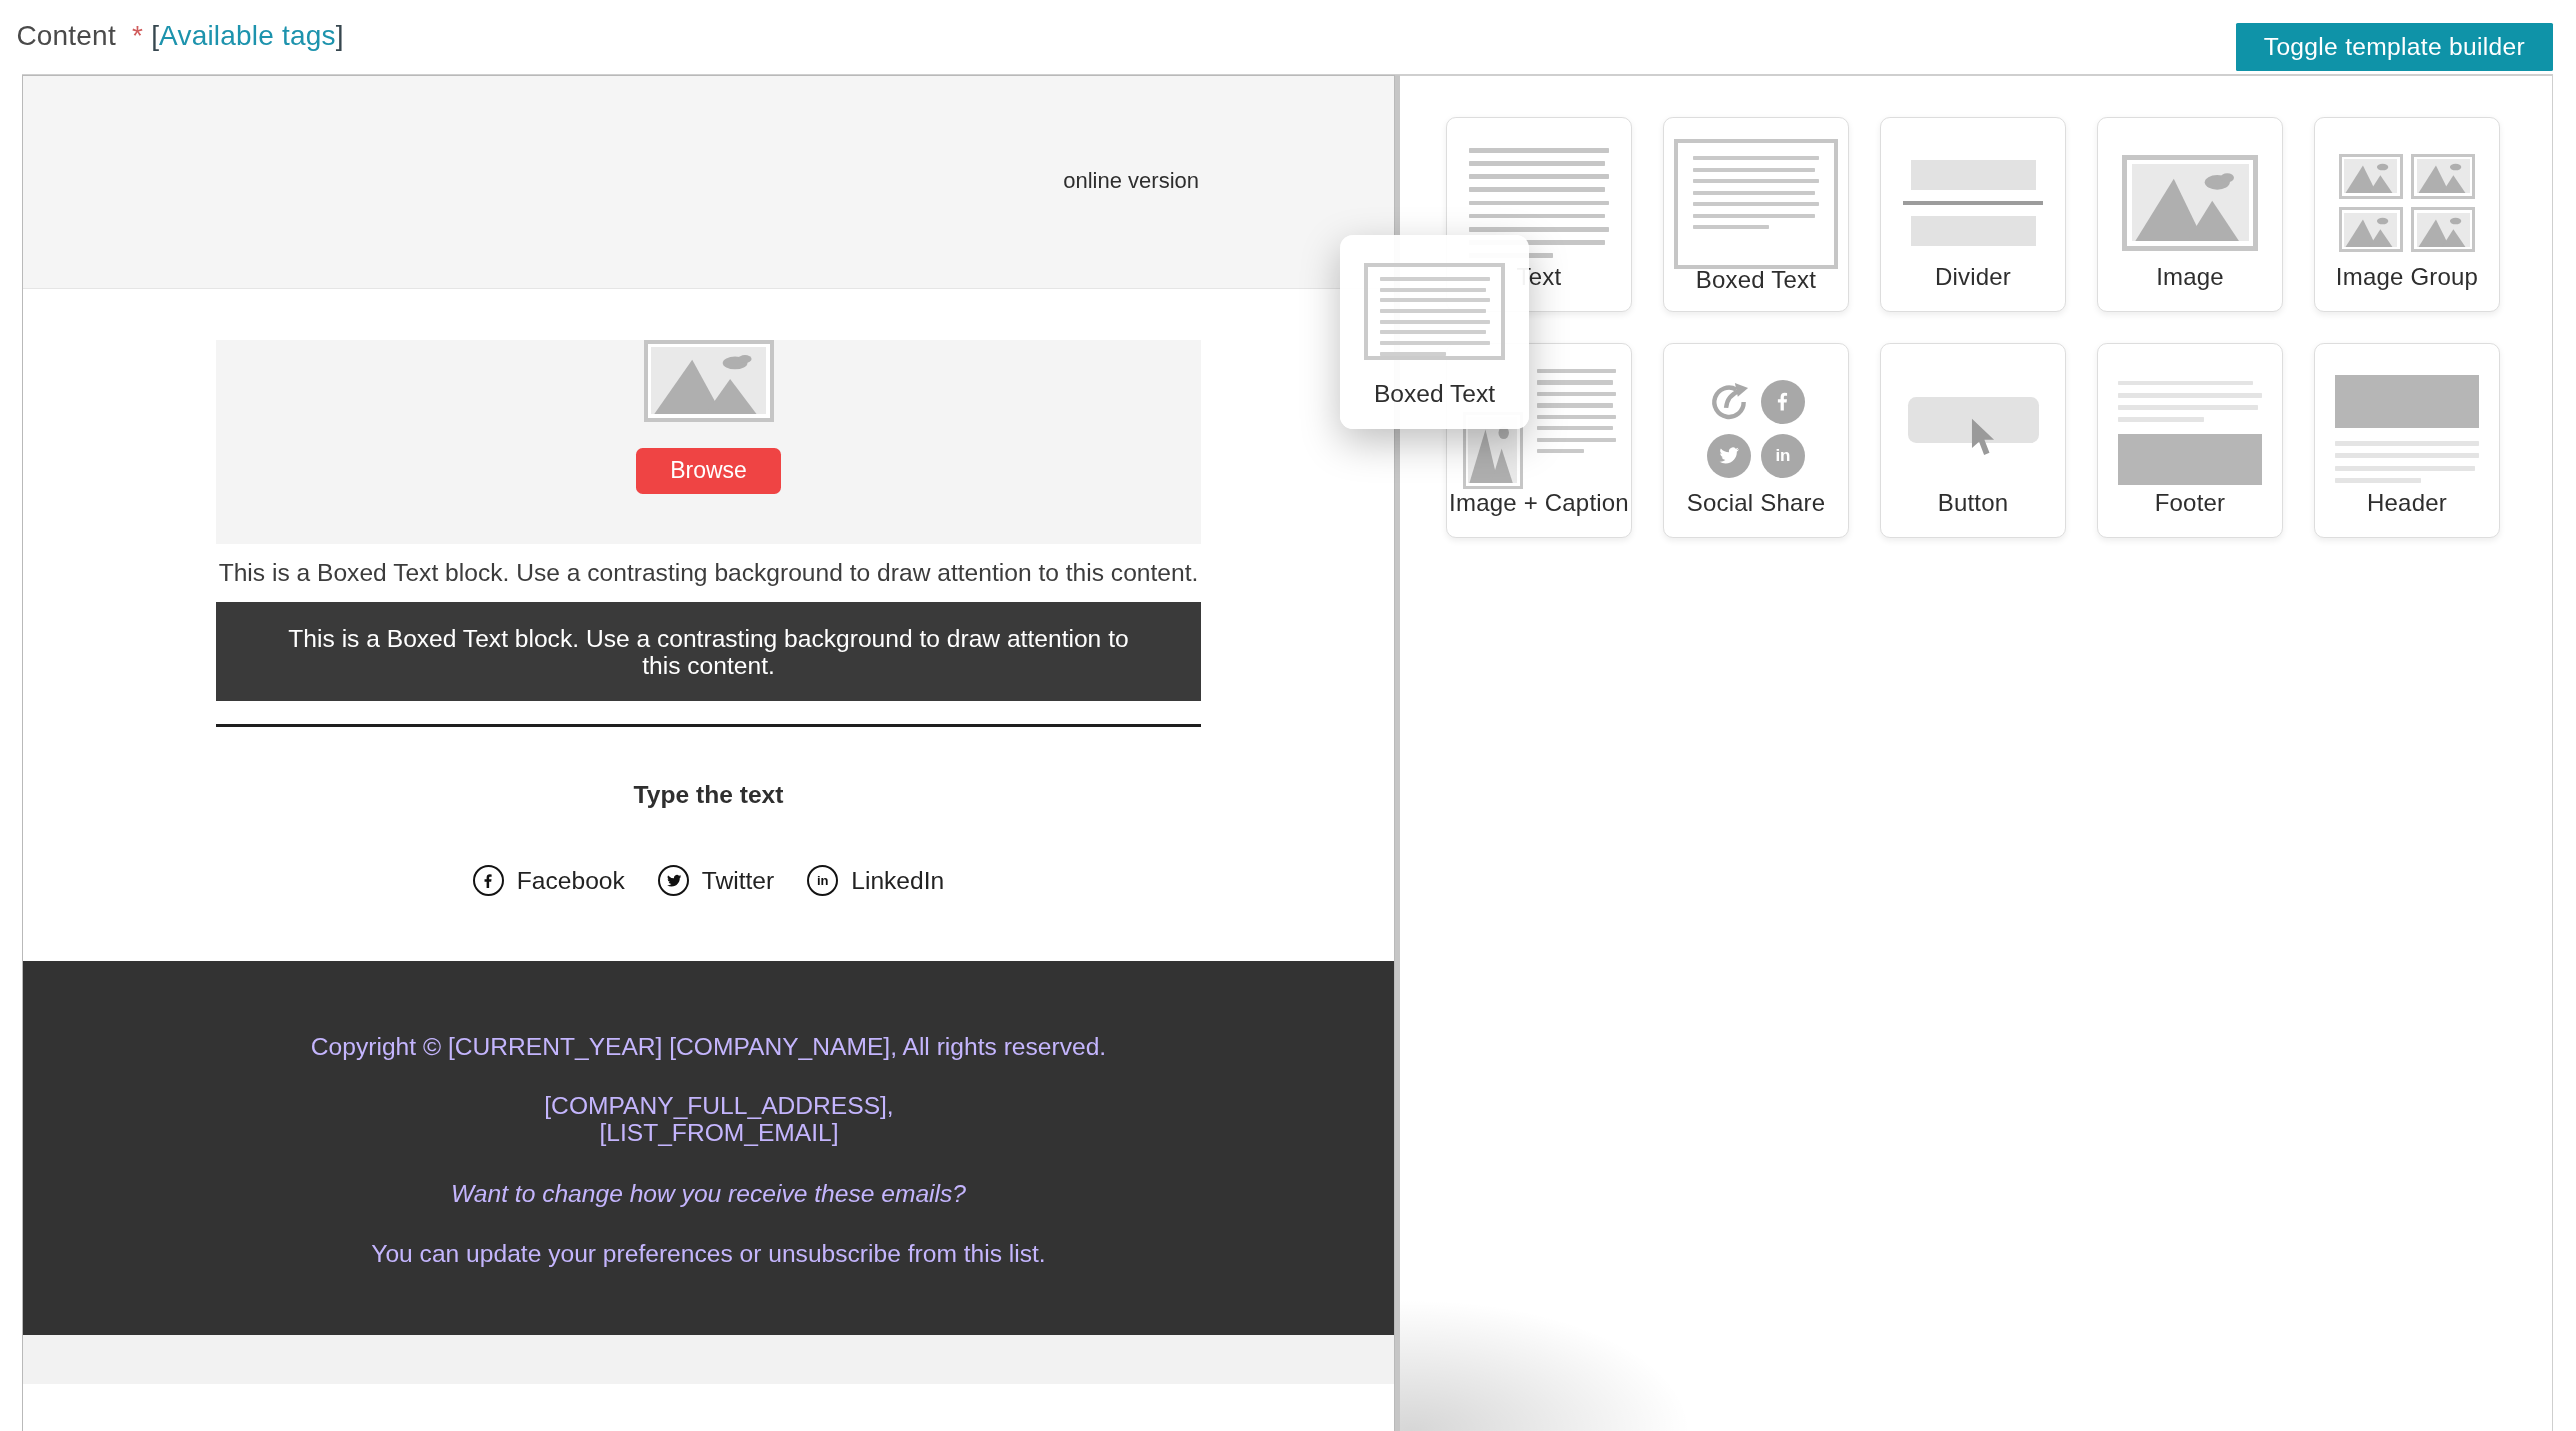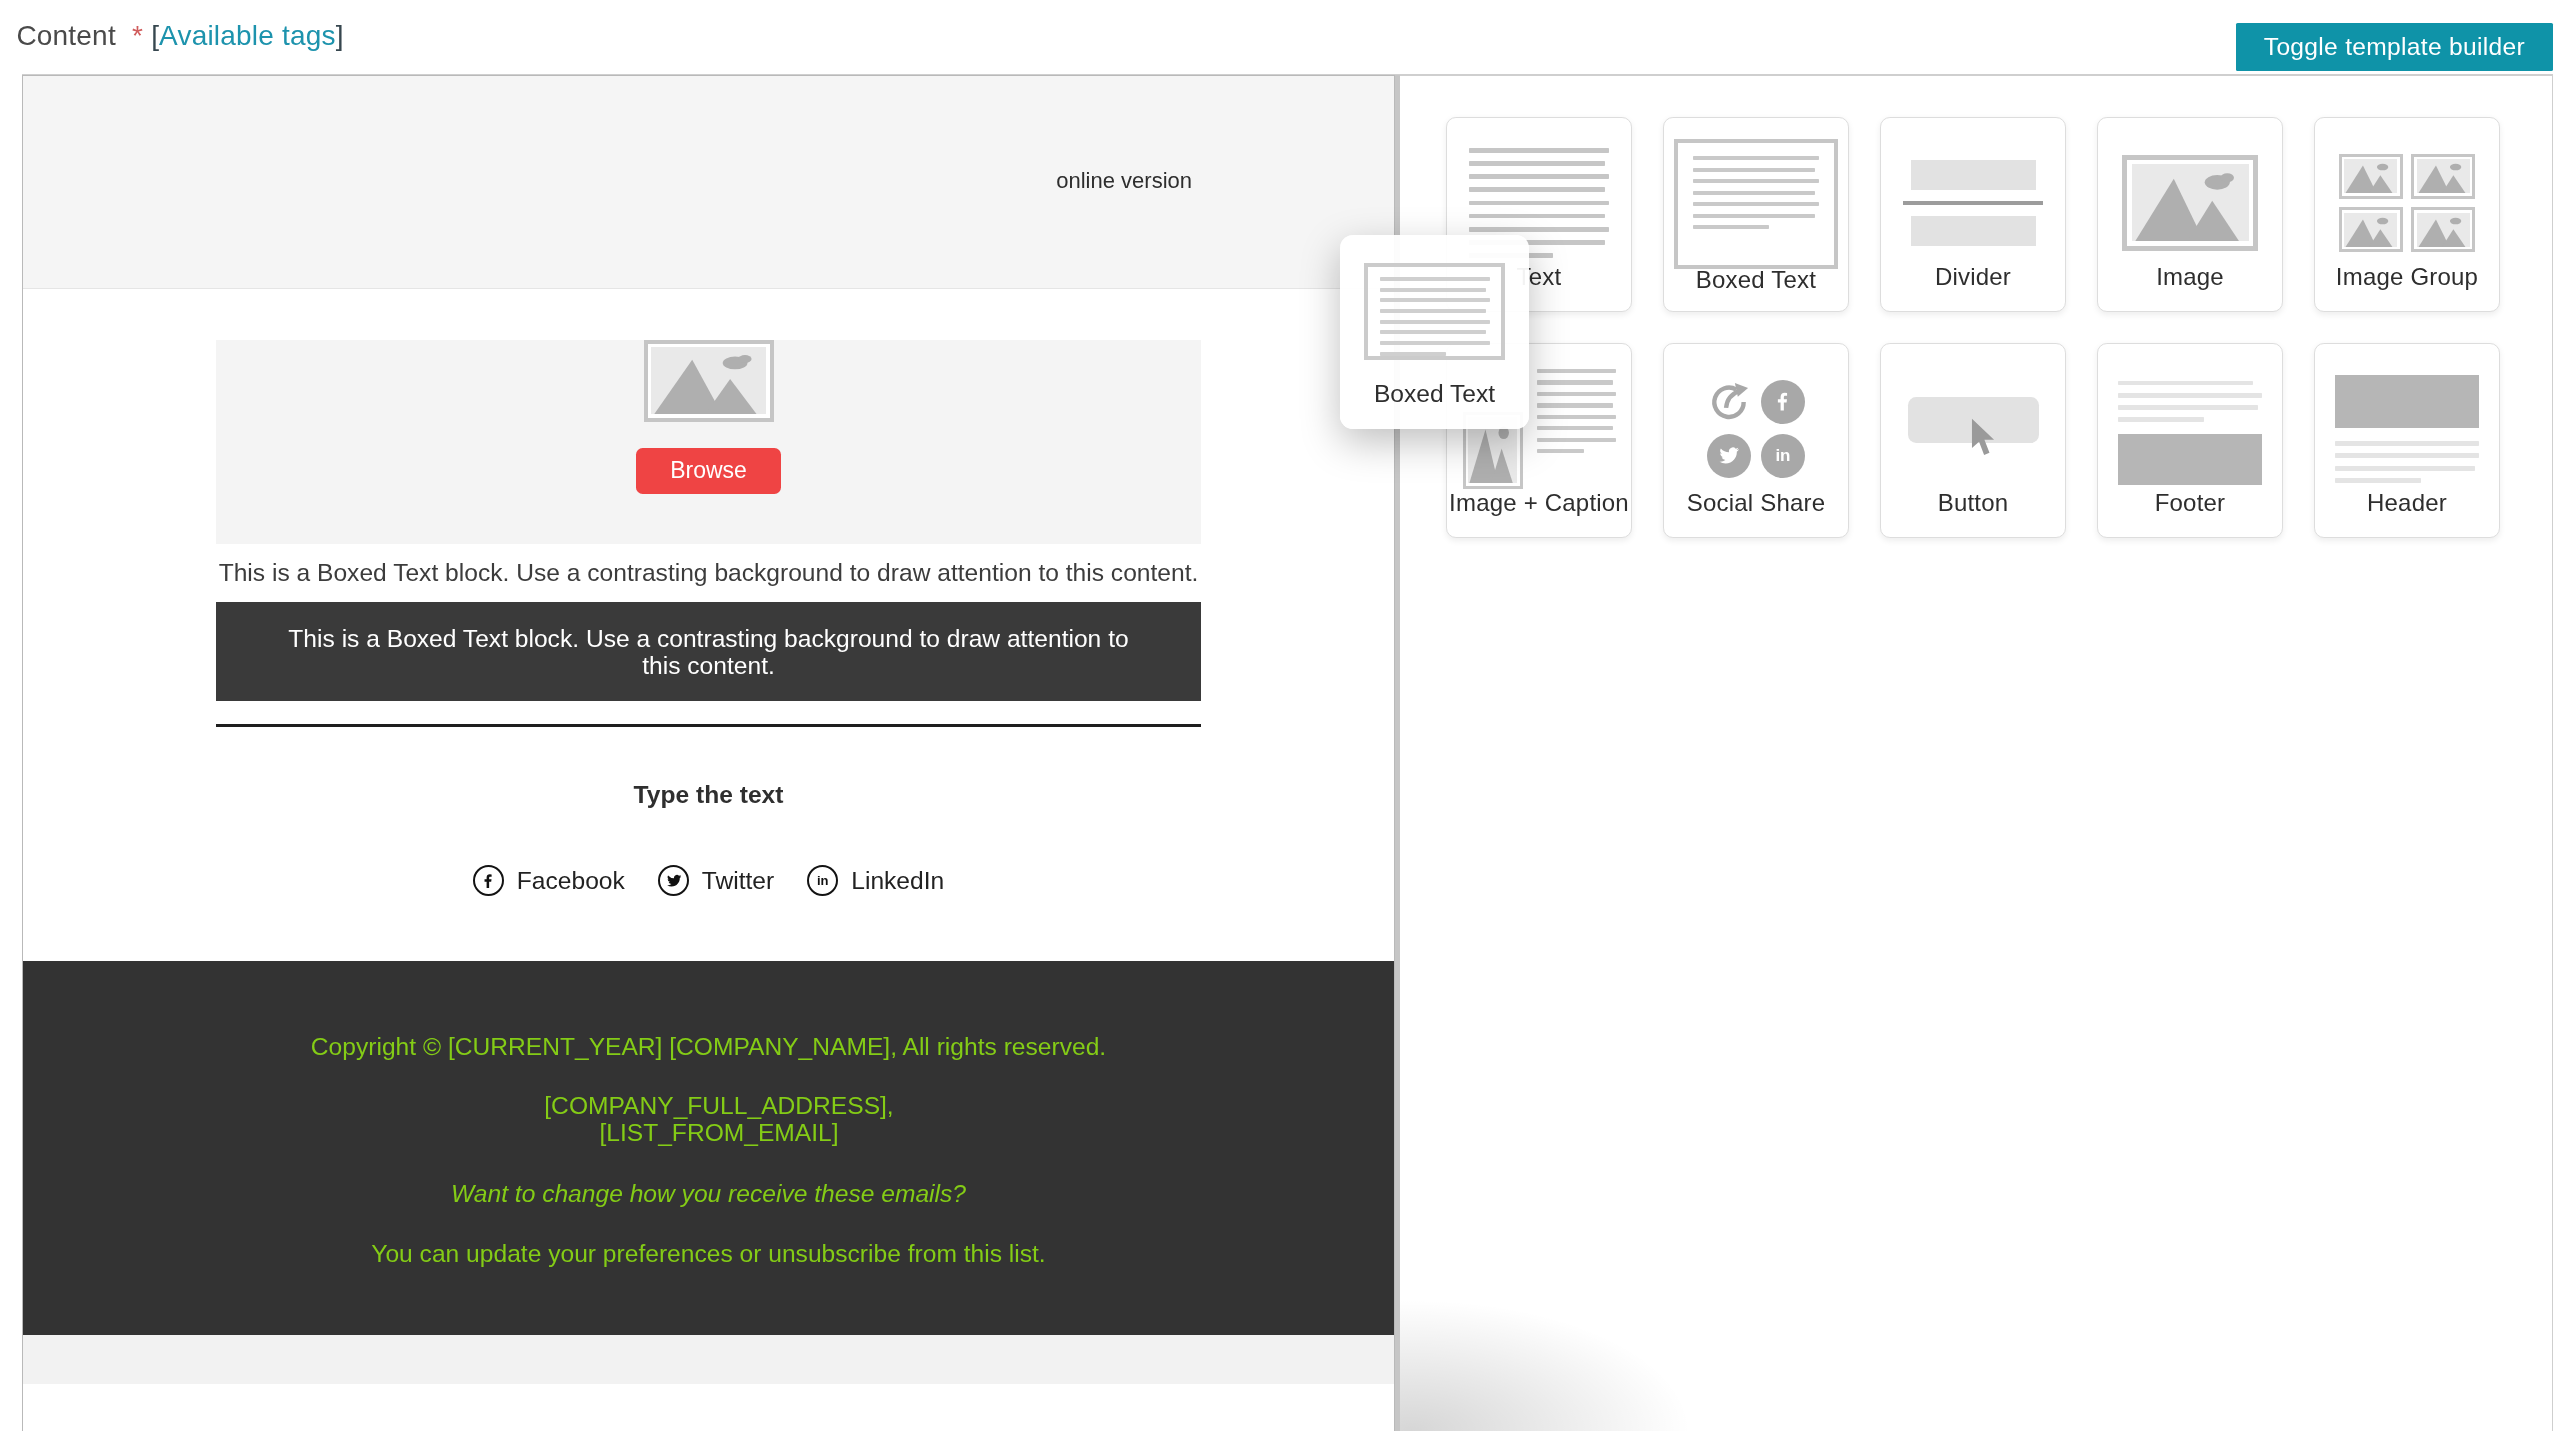--- a/index.html
+++ b/index.html
@@ -18,21 +18,21 @@
     font-family:"Liberation Sans", sans-serif; border-radius:1.6px; cursor:pointer; }
 
   .hrule { position:absolute; left:22px; top:74px; width:2531px; height:1.6px; background:#cfcfcf; }
   .vrule { position:absolute; left:2551px; top:74px; width:1.6px; height:1358px; background:#cfcfcf; }
   .divbar { position:absolute; left:1395px; top:75px; width:4.9px; height:1357px; background:#c6c6c6; }
 
   
   .preview { position:absolute; left:22px; top:75px; width:1373px; height:1379px;
     border:1.6px solid #b9b9b9; background:#fff; overflow:hidden; }
   .strip { height:213px; background:#f5f5f5; border-bottom:1.6px solid #e5e5e5; position:relative; }
-  .online { position:absolute; right:202px; top:92px; font-size:22px; color:#2e2e2e; cursor:pointer; }
+  .online { position:absolute; right:195px; top:92px; font-size:22px; color:#2e2e2e; cursor:pointer; }
 
   .img-block { width:985px; margin:51px auto 0; height:204px; background:#f4f4f4; }
   .ph-frame { width:130px; margin:26px auto 0; border:4.9px solid #c5c5c5; background:#fff; padding:3.3px; }
   .ph-inner { height:67px; background:#e9e9e9; overflow:hidden; }
   .ph-inner svg { display:block; width:100%; height:100%; }
   .browse { display:block; margin:26px auto 0; width:145px; height:46px; background:#ef4444;
     color:#fff; border:none; border-radius:6.6px; font-size:23px; font-family:"Liberation Sans", sans-serif; cursor:pointer; }
 
   .para1 { width:985px; margin:14.8px auto 0; font-size:24.6px; line-height:27px; color:#3c3c3c; text-align:center; }
   .darkbox { width:985px; margin:16.4px auto 0; height:99px; background:#3a3a3a; color:#fff;
@@ -41,21 +41,21 @@
   .darkbox span { display:block; width:870px; }
   .edivider { width:985px; margin:23px auto 0; height:3.3px; background:#1e1e1e; }
   .typetext { margin:54px auto 0; font-size:24.6px; text-align:center; color:#2f2f2f;font-weight:bold; }
 
   .socialrow { margin:56px auto 0; display:flex; justify-content:center; align-items:center; gap:33px; }
   .slink { display:flex; align-items:center; gap:13px; font-size:24.6px; color:#222; cursor:pointer; }
   .scirc { width:31px; height:31px; border:2.5px solid #131313; border-radius:50%;
     display:flex; align-items:center; justify-content:center; flex:0 0 auto; }
   .in-glyph { font-weight:700; font-size:13px; color:#111; letter-spacing:0; }
 
-  .efooter { margin-top:65px; background:#333333; color:#84cc16; text-align:center;
+  .efooter { margin-top:65px; background:#333333; color:#c4b5fd; text-align:center;
     padding:72px 0 68px; font-size:24.6px; line-height:27px; }
   .efooter p.fp2 { margin-top:33px; font-weight:700; }
   .efooter p.fp3 { margin-top:32px;margin-left:21px; }
   .efooter p.fp4 { margin-top:34px;font-style:italic; }
   .efooter p.fp5 { margin-top:33px; }
   .bstrip { height:49px; background:#f2f2f2; }
 
   
   .blocks { position:absolute; left:1400px; top:76px; width:1152px; height:1356px; background:#fff; }
   .grid { position:absolute; left:46px; top:41px; display:grid;

